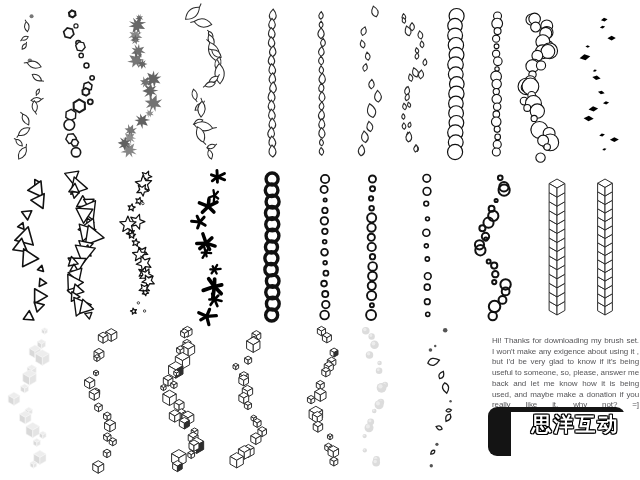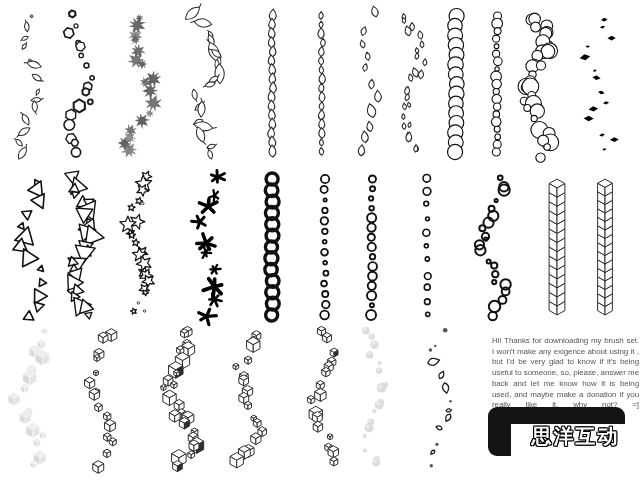--- a/index.html
+++ b/index.html
@@ -20,21 +20,21 @@
   .logo-box{
     position:absolute;left:488px;top:407px;width:137px;height:49px;
     background:#141414;border-radius:9px;
     display:flex;align-items:center;justify-content:center;
     font-family:"Liberation Serif",serif;font-weight:bold;
     font-size:14px;letter-spacing:0.5px;white-space:nowrap;
   }
   .logo-light{color:#9a9a9a;}
   .logo-bold{color:#ffffff;}
   .watermark{
-    position:absolute;left:511px;top:424px;width:129px;height:44px;
+    position:absolute;left:511px;top:412px;width:129px;height:44px;
     background:#ffffff;text-align:center;
     font-family:"DejaVu Sans",sans-serif;font-weight:bold;color:#fff;
   }
   .wm-title{
     font-size:20px;letter-spacing:2px;line-height:24px;
     text-shadow:-1px -1px 0 #000,1px -1px 0 #000,-1px 1px 0 #000,
                  1px 1px 0 #000,0 -1px 0 #000,0 1px 0 #000,
                 -1px 0 0 #000,1px 0 0 #000;
   }
   .wm-url{

